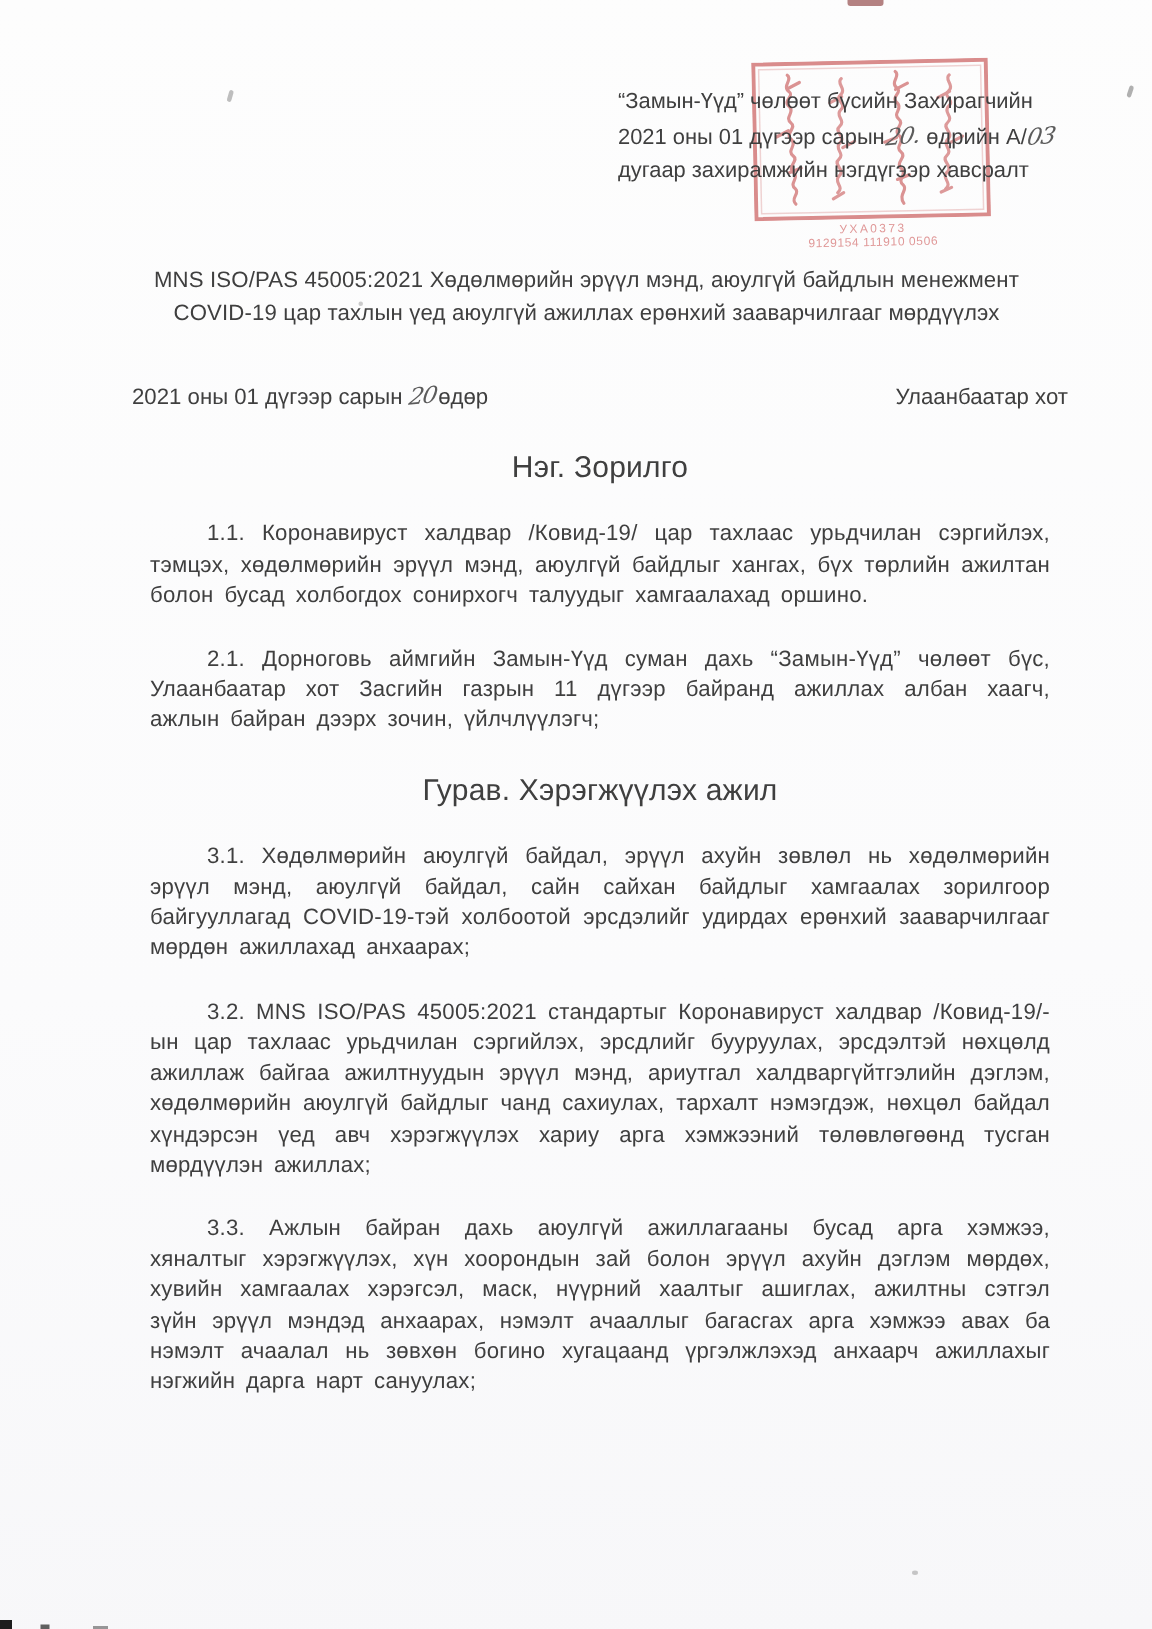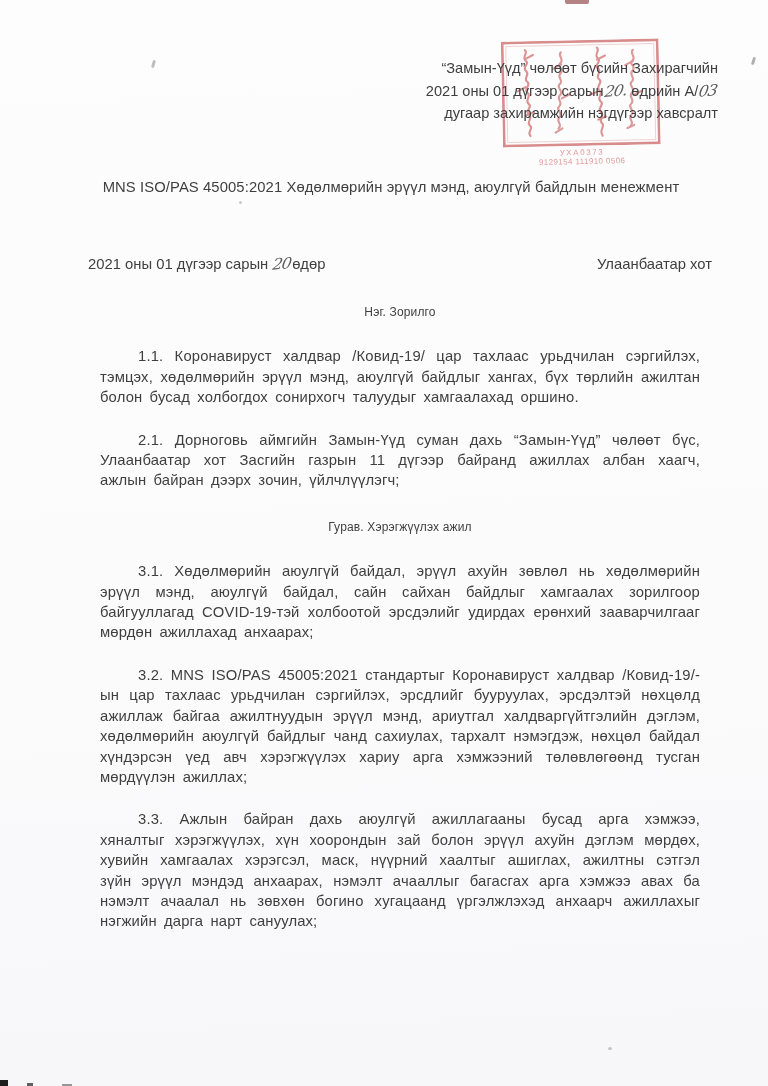--- a/index.html
+++ b/index.html
@@ -23,21 +23,21 @@
     position:absolute;width:100%;text-align:center;
     color:#dd8e8e;font-size:8px;line-height:9px;
     font-family:"Liberation Sans",sans-serif;
     opacity:.9;
   }
   .stamp-code.c1{top:108px;letter-spacing:1.6px;}
   .stamp-code.c2{top:117px;letter-spacing:.4px;}
   
   .header-annotation{
     position:absolute;left:412px;top:57px;width:306px;
-    text-align:right;
+    text-align:left;
     font-size:14.6px;line-height:22.6px;
     z-index:2;
   }
   .handwritten{
     display:inline-block;
     font-family:"DejaVu Serif",serif;
     font-style:italic;
     font-size:15.5px;
     color:#5c5c5c;
     letter-spacing:-1px;
@@ -58,21 +58,21 @@
     font-size:14.8px;line-height:18px;
     display:flex;justify-content:space-between;align-items:baseline;
   }
   
   .content{
     position:absolute;left:88px;right:56px;top:276px;
     font-size:14.8px;line-height:20.4px;
     letter-spacing:.15px;
   }
   .sec-heading{
-    font-size:12px;font-weight:normal;
+    font-size:20px;font-weight:normal;
     text-align:center;
     margin:26px 0 24px;
   }
   .content p{
     margin:0 12px 22px;
     text-align:justify;
     text-align-last:left;
     text-indent:38px;
     word-spacing:3px;
   }
@@ -132,20 +132,21 @@
   </div>
 
   <div class="header-annotation">
     <div>“Замын-Үүд” чөлөөт бүсийн Захирагчийн</div>
     <div><span>2021 оны 01 дүгээр сарын</span><span class="handwritten">20.</span><span> өдрийн А/</span><span class="handwritten">03</span></div>
     <div>дугаар захирамжийн нэгдүгээр хавсралт</div>
   </div>
 
   <div class="doc-title">
     <div>MNS ISO/PAS 45005:2021 Хөдөлмөрийн эрүүл мэнд, аюулгүй байдлын менежмент</div>
+    <div>COVID-19 цар тахлын үед аюулгүй ажиллах ерөнхий зааварчилгааг мөрдүүлэх</div>
   </div>
 
   <div class="date-line">
     <span><span>2021 оны 01 дүгээр сарын</span> <span class="handwritten">20</span><span>өдөр</span></span>
     <span>Улаанбаатар хот</span>
   </div>
 
   <div class="content">
     <h2 class="sec-heading">Нэг. Зорилго</h2>
     <p>1.1. Коронавируст халдвар /Ковид-19/ цар тахлаас урьдчилан сэргийлэх, тэмцэх, хөдөлмөрийн эрүүл мэнд, аюулгүй байдлыг хангах, бүх төрлийн ажилтан болон бусад холбогдох сонирхогч талуудыг хамгаалахад оршино.</p>

